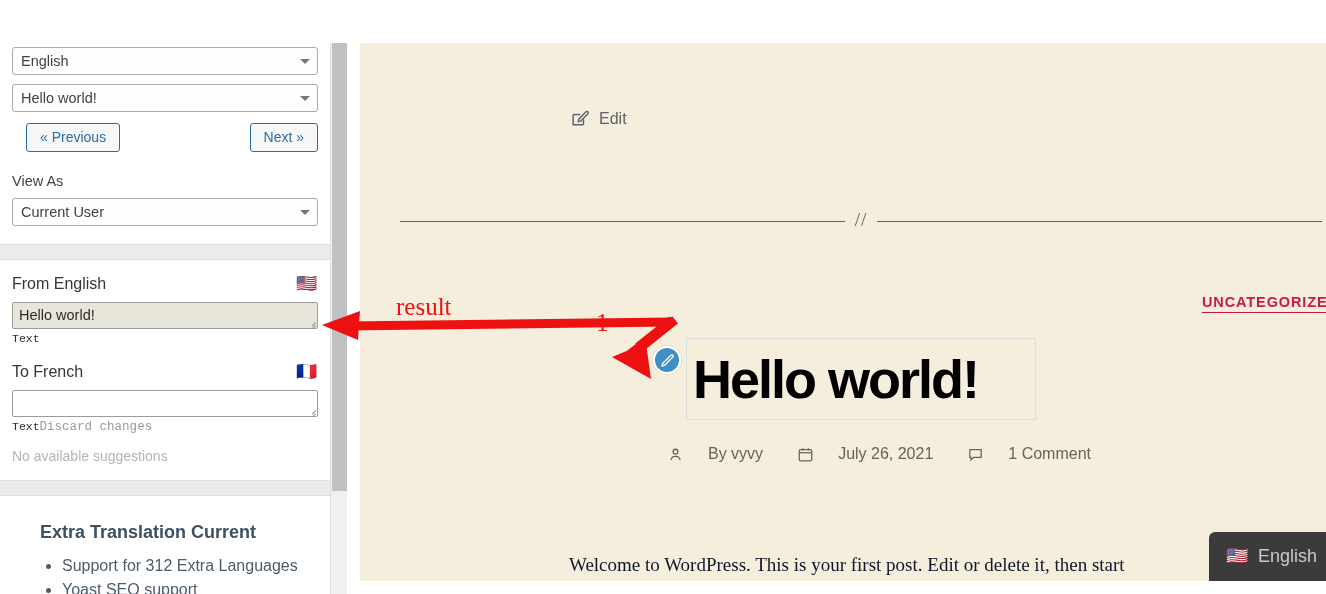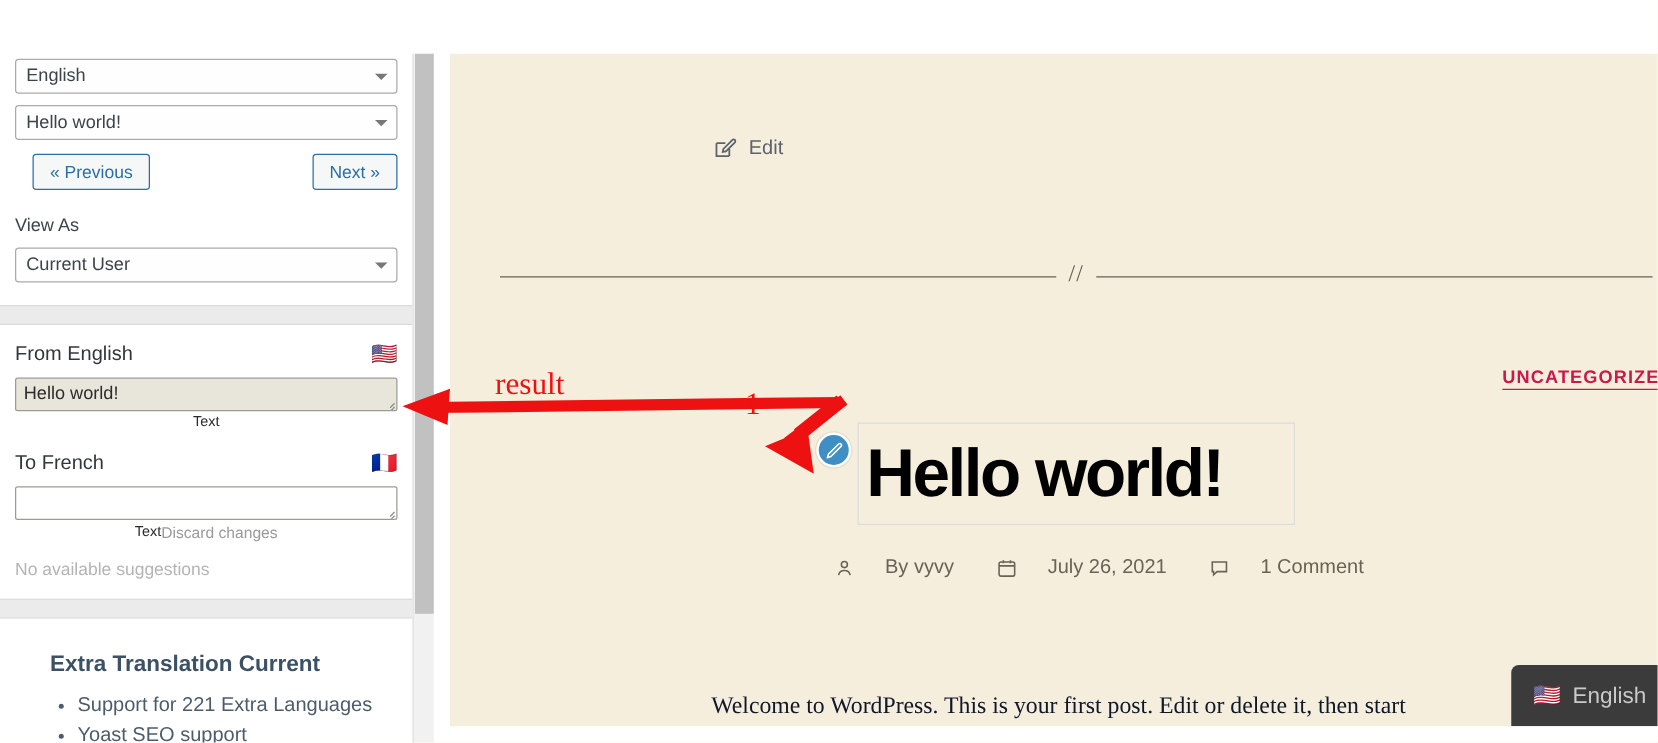--- a/index.html
+++ b/index.html
@@ -80,21 +80,21 @@
   .grip {
     position: absolute; right: 2px; bottom: 1px;
     width: 11px; height: 11px;
     pointer-events: none;
     overflow: hidden;
   }
   .grip i { position:absolute; right:0; background:#8d8d8d; height:1px; transform-origin: right bottom; }
   .grip i:nth-child(1){ bottom:2px; width:8px; transform: rotate(-45deg); }
   .grip i:nth-child(2){ bottom:5px; width:5px; transform: rotate(-45deg); }
 
-  .subrow { display:flex; justify-content: center; align-items:center; margin-top: 3px; }
+  .subrow { display:flex; justify-content: flex-start; align-items:center; margin-top: 3px; font-family: Liberation Mono, monospace; }
   .sub { font-size: 11.5px; color: #2b2b2b; }
   .sub.muted { color: #9a9a9a; font-size: 12.5px; }
   .nosugg { font-size: 14px; color: #b4b4b4; margin-top: 14px; }
 
   .extra-h { font-size: 18px; font-weight: bold; color: #3c5163; }
   .extra-list { margin: 14px 0 0 22px; }
   .extra-list li { font-size: 16px; color: #4d5c6b; margin-bottom: 6px; list-style: disc; }
 
   
   #sb-track {
@@ -294,21 +294,21 @@
       </div>
 
       <div class="nosugg">No available suggestions</div>
     </div>
 
     <div class="panel-gap"></div>
 
     <div class="panel" style="padding:26px 12px 0 40px;">
       <div class="extra-h">Extra Translation Current</div>
       <ul class="extra-list">
-        <li>Support for 221 Extra Languages</li>
+        <li>Support for 312 Extra Languages</li>
         <li>Yoast SEO support</li>
       </ul>
     </div>
   </div>
 
   <div id="sb-track">
     <div id="sb-thumb"></div>
     <div id="sb-down">
       <span class="ar"></span>
     </div>

